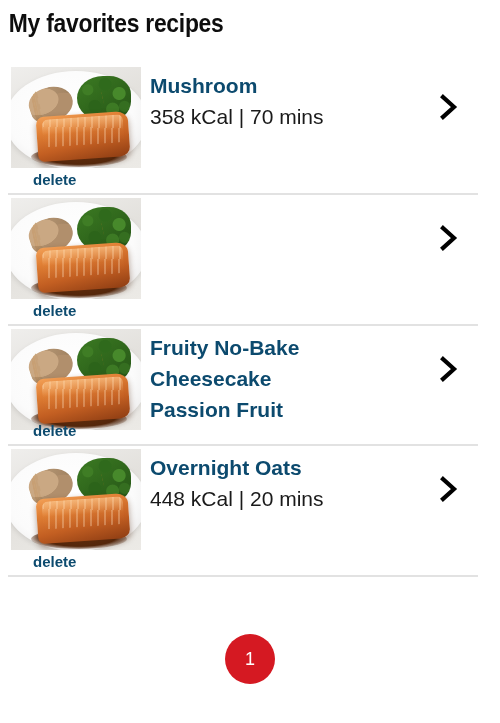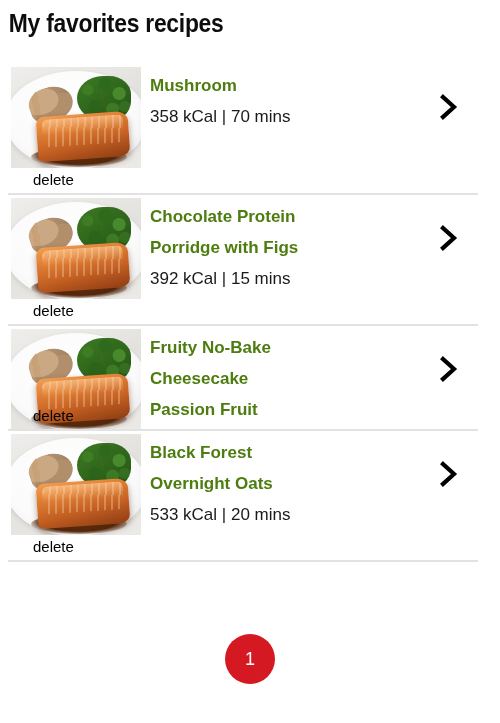--- a/index.html
+++ b/index.html
@@ -34,21 +34,21 @@
   .recipe-list {
     margin-top: 26px;
   }
 
   .recipe-row {
     position: relative;
     height: 131px;
     box-sizing: border-box;
   }
   .recipe-row.row-tall {
-    height: 105px;
+    height: 120px;
   }
 
   .row-inner {
     position: relative;
     height: 100%;
   }
 
   .thumb {
     position: absolute;
     left: 11px;
@@ -152,27 +152,27 @@
     filter: blur(0.6px);
   }
 
   .recipe-text {
     position: absolute;
     left: 150px;
     top: 6px;
     right: 60px;
   }
   .recipe-name {
-    font-size: 17px;
+    font-size: 21px;
     font-weight: bold;
     line-height: 31px;
-    color: #4d7c0f;
+    color: #0c4a6e;
   }
   .recipe-meta {
-    font-size: 17px;
+    font-size: 21px;
     font-weight: normal;
     line-height: 31px;
     color: #1a1a1a;
     white-space: nowrap;
   }
 
   .chevron {
     position: absolute;
     right: 38px;
     top: 28px;
@@ -185,22 +185,22 @@
     text-align: center;
     font-family: "DejaVu Sans", sans-serif;
   }
   .chevron svg { display: block; }
 
   .delete-link {
     position: absolute;
     left: 33px;
     bottom: 7px;
     font-size: 15px;
-    font-weight: normal;
-    color: #000000;
+    font-weight: bold;
+    color: #0c4a6e;
     cursor: pointer;
   }
 
   .divider {
     position: absolute;
     left: 8px;
     right: 22px;
     bottom: 0;
     height: 2px;
     background: #e2e2e2;
@@ -265,25 +265,20 @@
       <div class="thumb">
         <div class="scene">
           <div class="plate"></div>
           <div class="greens"></div>
           <div class="veg"></div>
           <div class="mush"></div>
           <div class="sauce"></div>
           <div class="salmon"></div>
         </div>
       </div>
-      <div class="recipe-text">
-        <div class="recipe-name">Chocolate Protein</div>
-        <div class="recipe-name">Porridge with Figs</div>
-        <div class="recipe-meta">392 kCal | 15 mins</div>
-      </div>
       <div class="chevron">
         <svg width="26" height="30" viewBox="0 0 26 30" aria-hidden="true">
           <path d="M7 5 L18 15 L7 25" fill="none" stroke="#000000" stroke-width="4.2" stroke-linecap="square" stroke-linejoin="miter"></path>
         </svg>
       </div>
       <div class="delete-link">delete</div>
       <div class="divider"></div>
     </div>
   </div>
 
@@ -320,23 +315,22 @@
         <div class="scene">
           <div class="plate"></div>
           <div class="greens"></div>
           <div class="veg"></div>
           <div class="mush"></div>
           <div class="sauce"></div>
           <div class="salmon"></div>
         </div>
       </div>
       <div class="recipe-text">
-        <div class="recipe-name">Black Forest</div>
         <div class="recipe-name">Overnight Oats</div>
-        <div class="recipe-meta">533 kCal | 20 mins</div>
+        <div class="recipe-meta">448 kCal | 20 mins</div>
       </div>
       <div class="chevron">
         <svg width="26" height="30" viewBox="0 0 26 30" aria-hidden="true">
           <path d="M7 5 L18 15 L7 25" fill="none" stroke="#000000" stroke-width="4.2" stroke-linecap="square" stroke-linejoin="miter"></path>
         </svg>
       </div>
       <div class="delete-link">delete</div>
       <div class="divider"></div>
     </div>
   </div>

